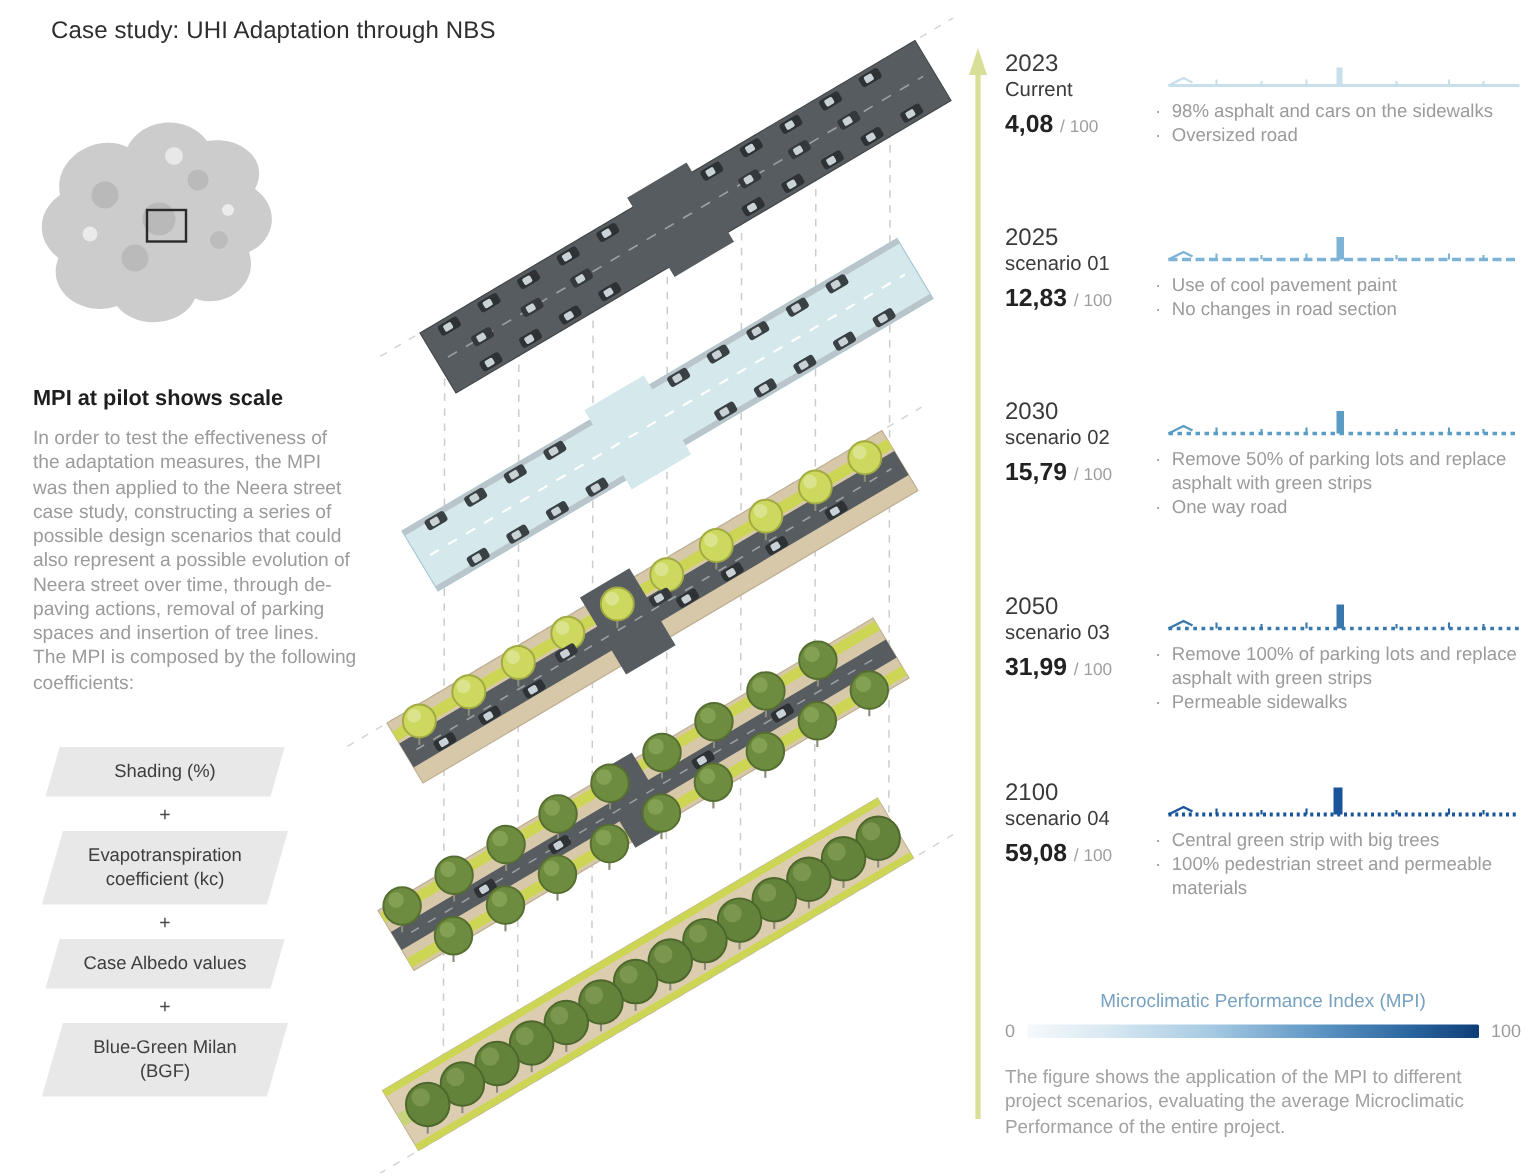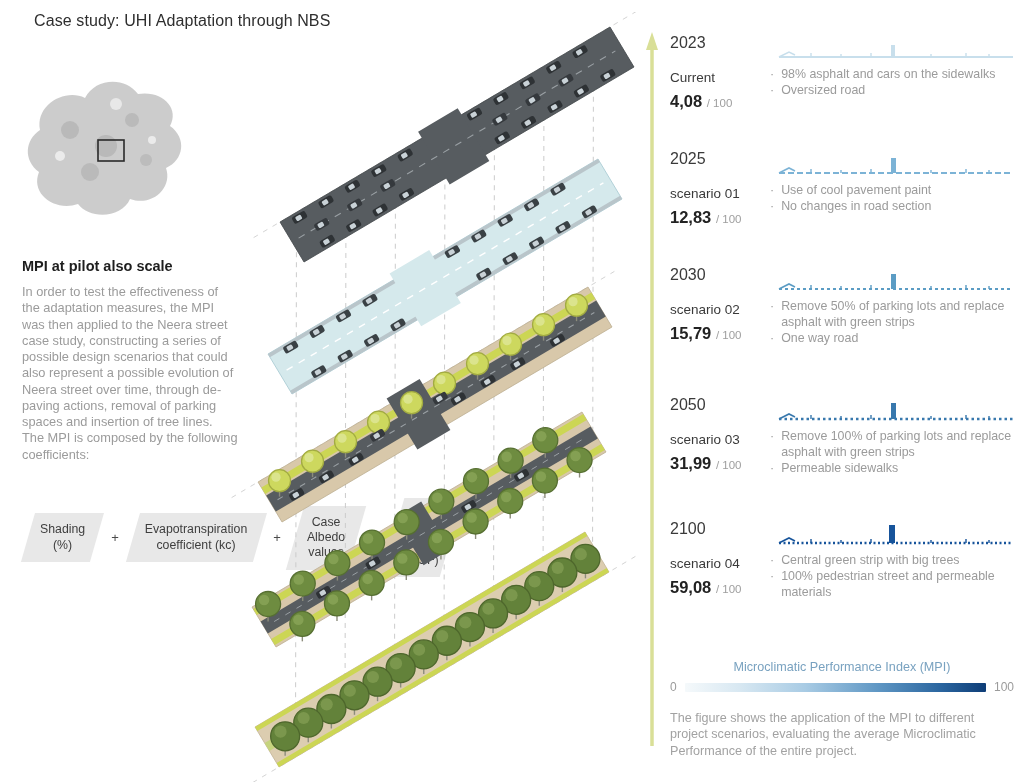--- a/index.html
+++ b/index.html
@@ -13,35 +13,35 @@
   .hdr-sub   { font-size:17px; font-weight:bold; color:#0d0d0d; margin-top:3px; }
 
   
   .map { position:absolute; left:10px; top:60px; width:182px; height:172px; }
 
   
   .sec-title { position:absolute; left:22px; top:258px; font-size:14.5px; font-weight:bold; color:#1e1e1e; }
   .body-text { position:absolute; left:22px; top:284px; width:216px; font-size:12.8px; color:#9b9b9b; line-height:1.27; }
 
   
-  .coeff-flow { position:absolute; left:28px; top:498px; width:164px; display:flex; align-items:center; gap:14px; }
+  .coeff-flow { position:absolute; left:28px; top:498px; width:164px; display:flex; flex-direction:column; align-items:center; gap:3px; }
   .para { position:relative; width:150px; padding:9px 12px; text-align:center; font-size:12.3px; color:#3e3e3e; line-height:1.25; z-index:0; }
   .para::before { content:""; position:absolute; inset:0; background:#e8e8e8; transform:skewX(-16deg); z-index:-1; }
   .plus { font-size:13px; color:#4a4a4a; line-height:1; padding:2px 0; }
 
   
   .axon { position:absolute; left:210px; top:12px; width:445px; height:770px; }
 
   
   .tl-arrow { position:absolute; left:645px; top:28px; }
   .timeline { position:absolute; left:670px; top:0; width:352px; height:784px; }
   .scenario { position:absolute; left:0; width:352px; display:flex; gap:8px; }
   .scen-left { width:92px; flex-shrink:0; }
   .year   { font-size:16px; color:#3a3a3a; }
-  .slabel { font-size:13.5px; color:#3a3a3a; margin-top:18px; }
+  .slabel { font-size:13.5px; color:#3a3a3a; margin-top:0; }
   .value  { margin-top:7px; font-size:16.5px; font-weight:bold; color:#222; }
   .den    { font-size:11.5px; font-weight:normal; color:#9e9e9e;text-align:center; }
   .scen-right { flex:1; min-width:0; }
   .minisec { width:100%; height:30px; display:block; }
   .bullets { list-style:none; margin-top:3px; }
   .bullets li { display:flex; font-size:12.4px; color:#9b9b9b; line-height:1.28; }
   .bullets .dot { margin-right:7px; color:#9b9b9b; }
 
   
   .legend { position:absolute; left:670px; top:660px; width:344px; }
@@ -69,21 +69,21 @@
     <circle cx="96" cy="86" r="11" fill="#a5a5a5" opacity="0.5"></circle>
     <circle cx="122" cy="60" r="7" fill="#ababab" opacity="0.55"></circle>
     <circle cx="80" cy="112" r="9" fill="#a8a8a8" opacity="0.5"></circle>
     <circle cx="136" cy="100" r="6" fill="#ababab" opacity="0.5"></circle>
     <circle cx="50" cy="96" r="5" fill="#ffffff" opacity="0.6"></circle>
     <circle cx="106" cy="44" r="6" fill="#ffffff" opacity="0.55"></circle>
     <circle cx="142" cy="80" r="4" fill="#ffffff" opacity="0.6"></circle>
     <rect x="88" y="80" width="26" height="21" fill="none" stroke="#2a2a2a" stroke-width="1.6"></rect>
   </svg>
 
-  <div class="sec-title">MPI at pilot also scale</div>
+  <div class="sec-title">MPI at pilot shows scale</div>
   <div class="body-text">In order to test the effectiveness of the adaptation measures, the MPI was then applied to the Neera street case study, constructing a series of possible design scenarios that could also represent a possible evolution of Neera street over time, through de-paving actions, removal of parking spaces and insertion of tree lines. The MPI is composed by the following coefficients:</div>
 
   <div class="coeff-flow">
     <div class="para">
       <span>Shading (%)</span>
     </div>
     <div class="plus">+</div>
     <div class="para">
       <span>Evapotranspiration coefficient (kc)</span>
     </div>

